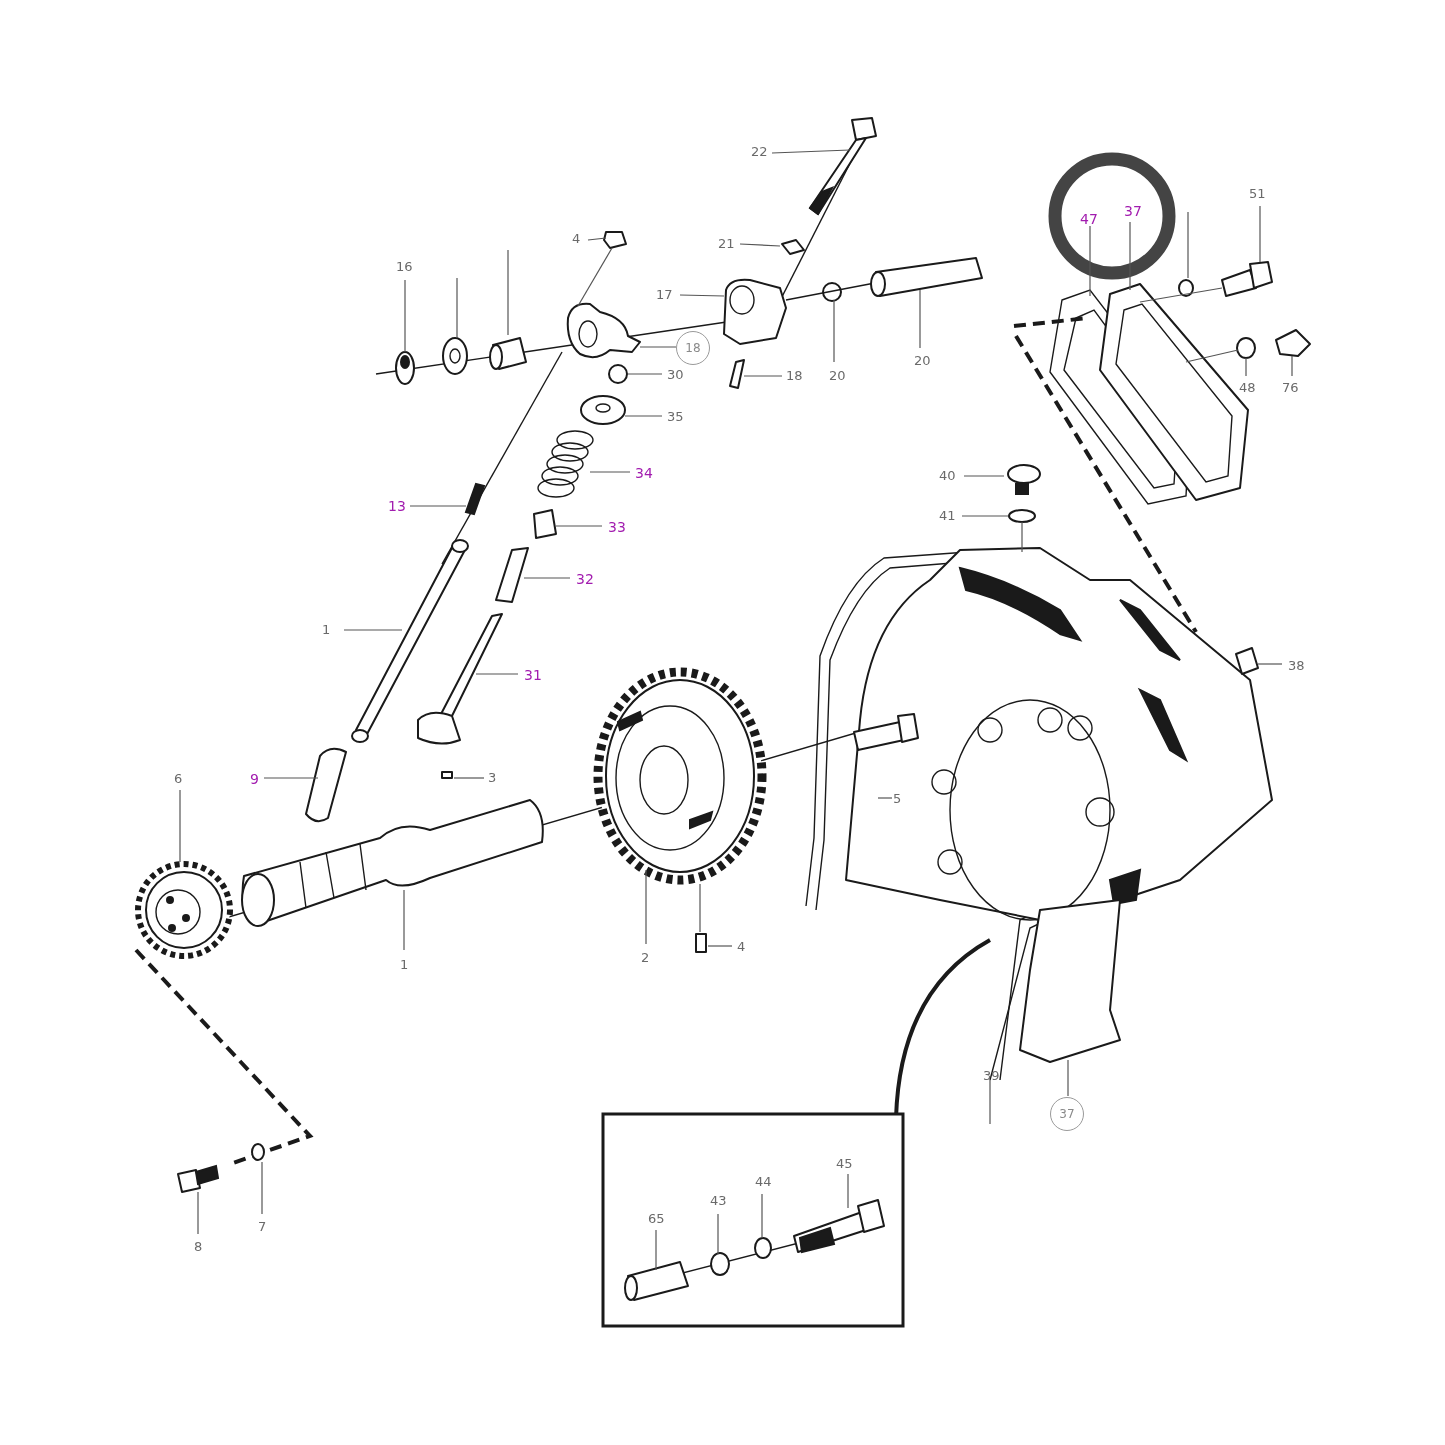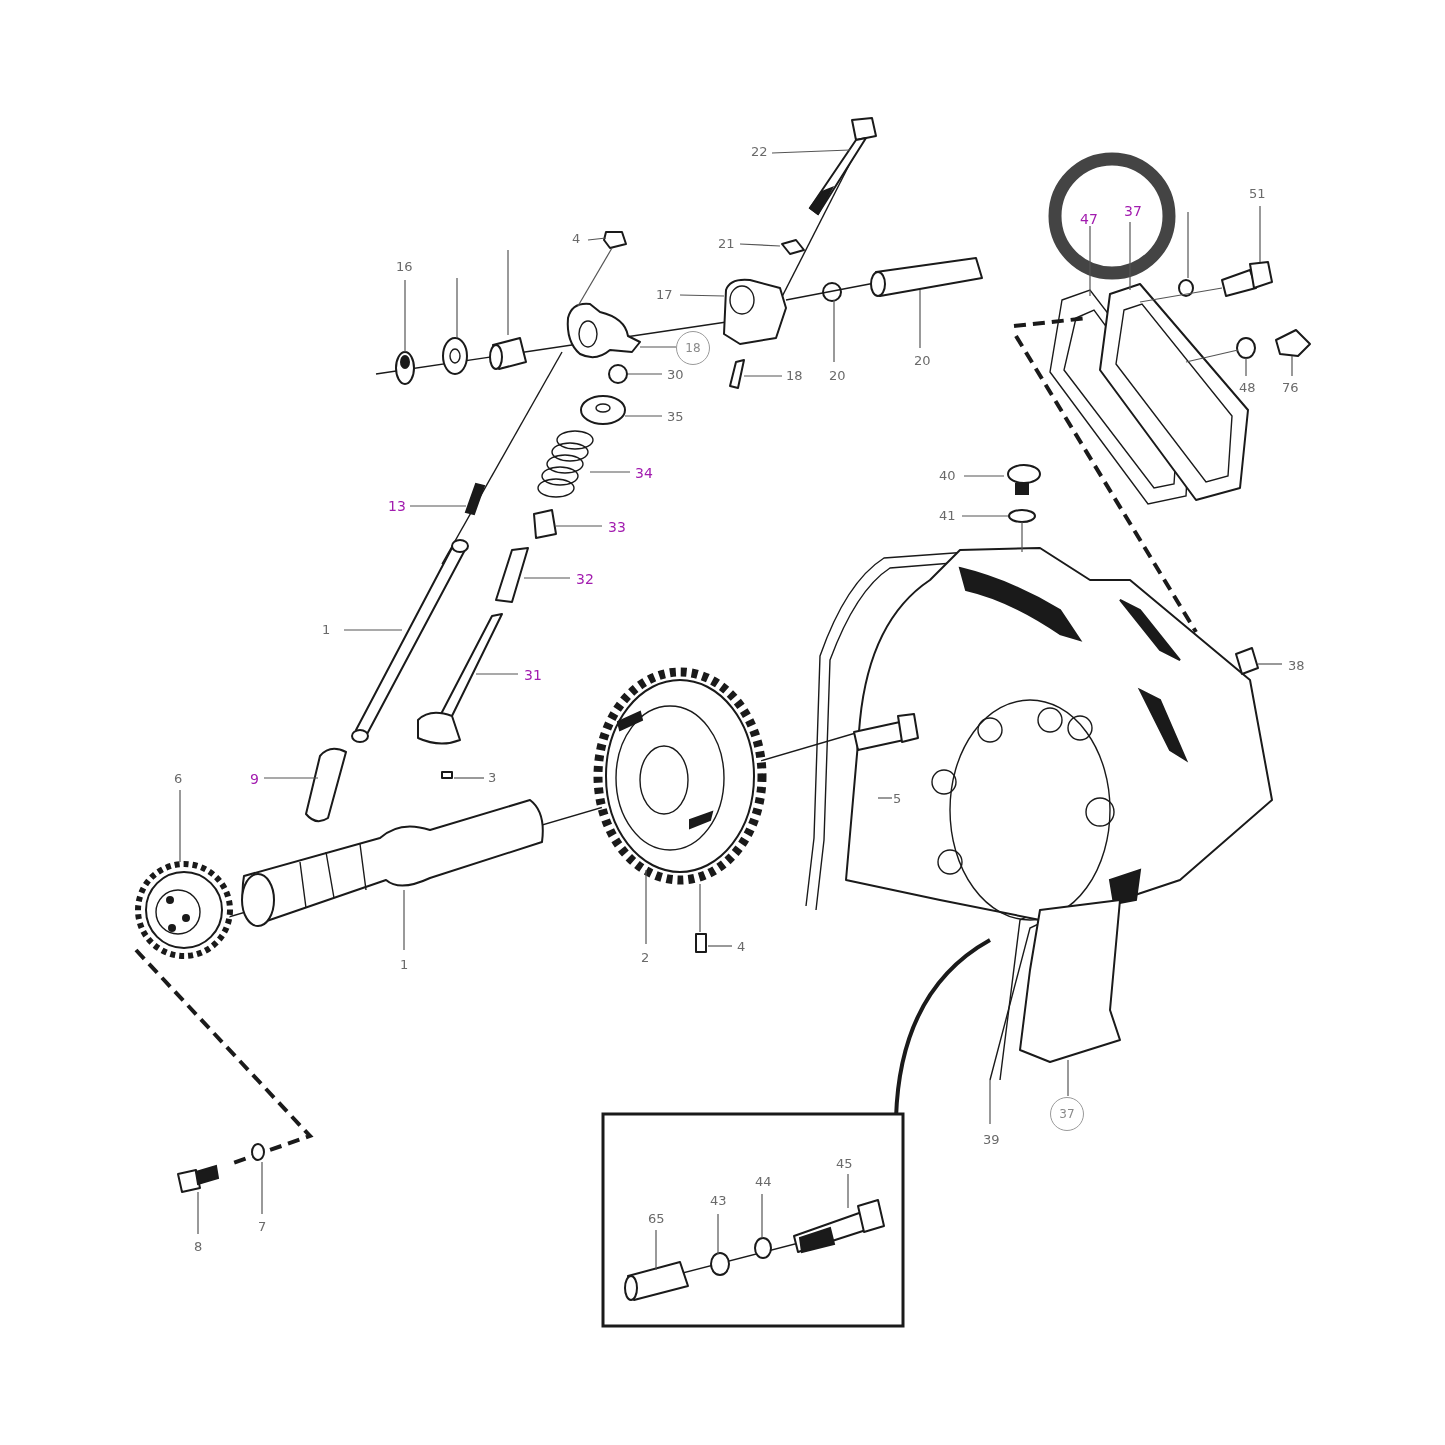--- a/index.html
+++ b/index.html
@@ -267,21 +267,21 @@
 <span class="lbl" style="left:718px;top:237px">21</span>
 <span class="lbl" style="left:751px;top:145px">22</span>
 <span class="lbl" style="left:667px;top:368px">30</span>
 <span class="lbl dark" style="left:524px;top:668px">31</span>
 <span class="lbl dark" style="left:576px;top:572px">32</span>
 <span class="lbl dark" style="left:608px;top:520px">33</span>
 <span class="lbl dark" style="left:635px;top:466px">34</span>
 <span class="lbl" style="left:667px;top:410px">35</span>
 <span class="lbl circ" style="left:1050px;top:1097px">37</span>
 <span class="lbl" style="left:1288px;top:659px">38</span>
-<span class="lbl" style="left:983px;top:1133px">39</span>
+<span class="lbl" style="left:983px;top:1069px">39</span>
 <span class="lbl" style="left:939px;top:469px">40</span>
 <span class="lbl" style="left:939px;top:509px">41</span>
 <span class="lbl" style="left:648px;top:1212px">65</span>
 <span class="lbl" style="left:710px;top:1194px">43</span>
 <span class="lbl" style="left:755px;top:1175px">44</span>
 <span class="lbl" style="left:836px;top:1157px">45</span>
 <span class="lbl dark" style="left:1124px;top:204px">37</span>
 <span class="lbl dark" style="left:1080px;top:212px">47</span>
 <span class="lbl" style="left:1239px;top:381px">48</span>
 <span class="lbl" style="left:1282px;top:381px">76</span>

